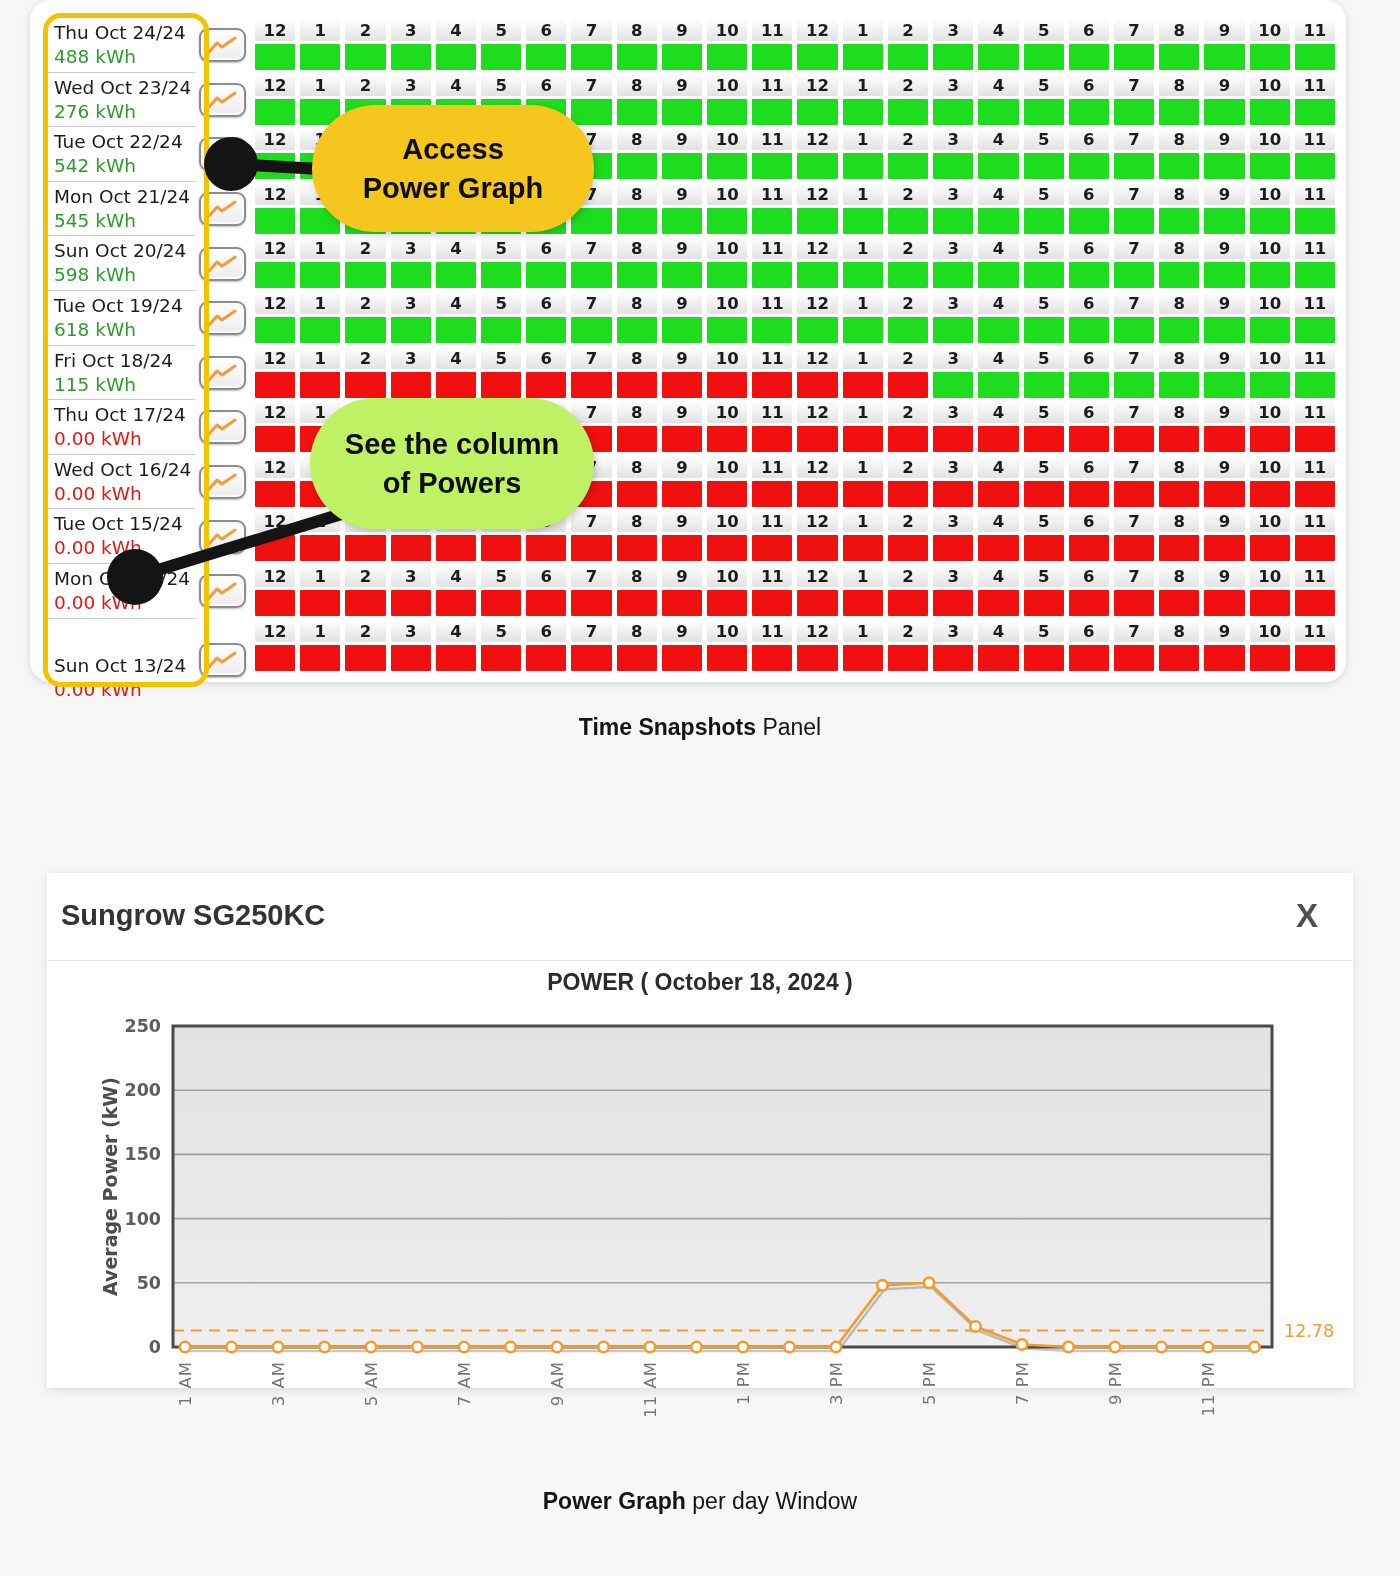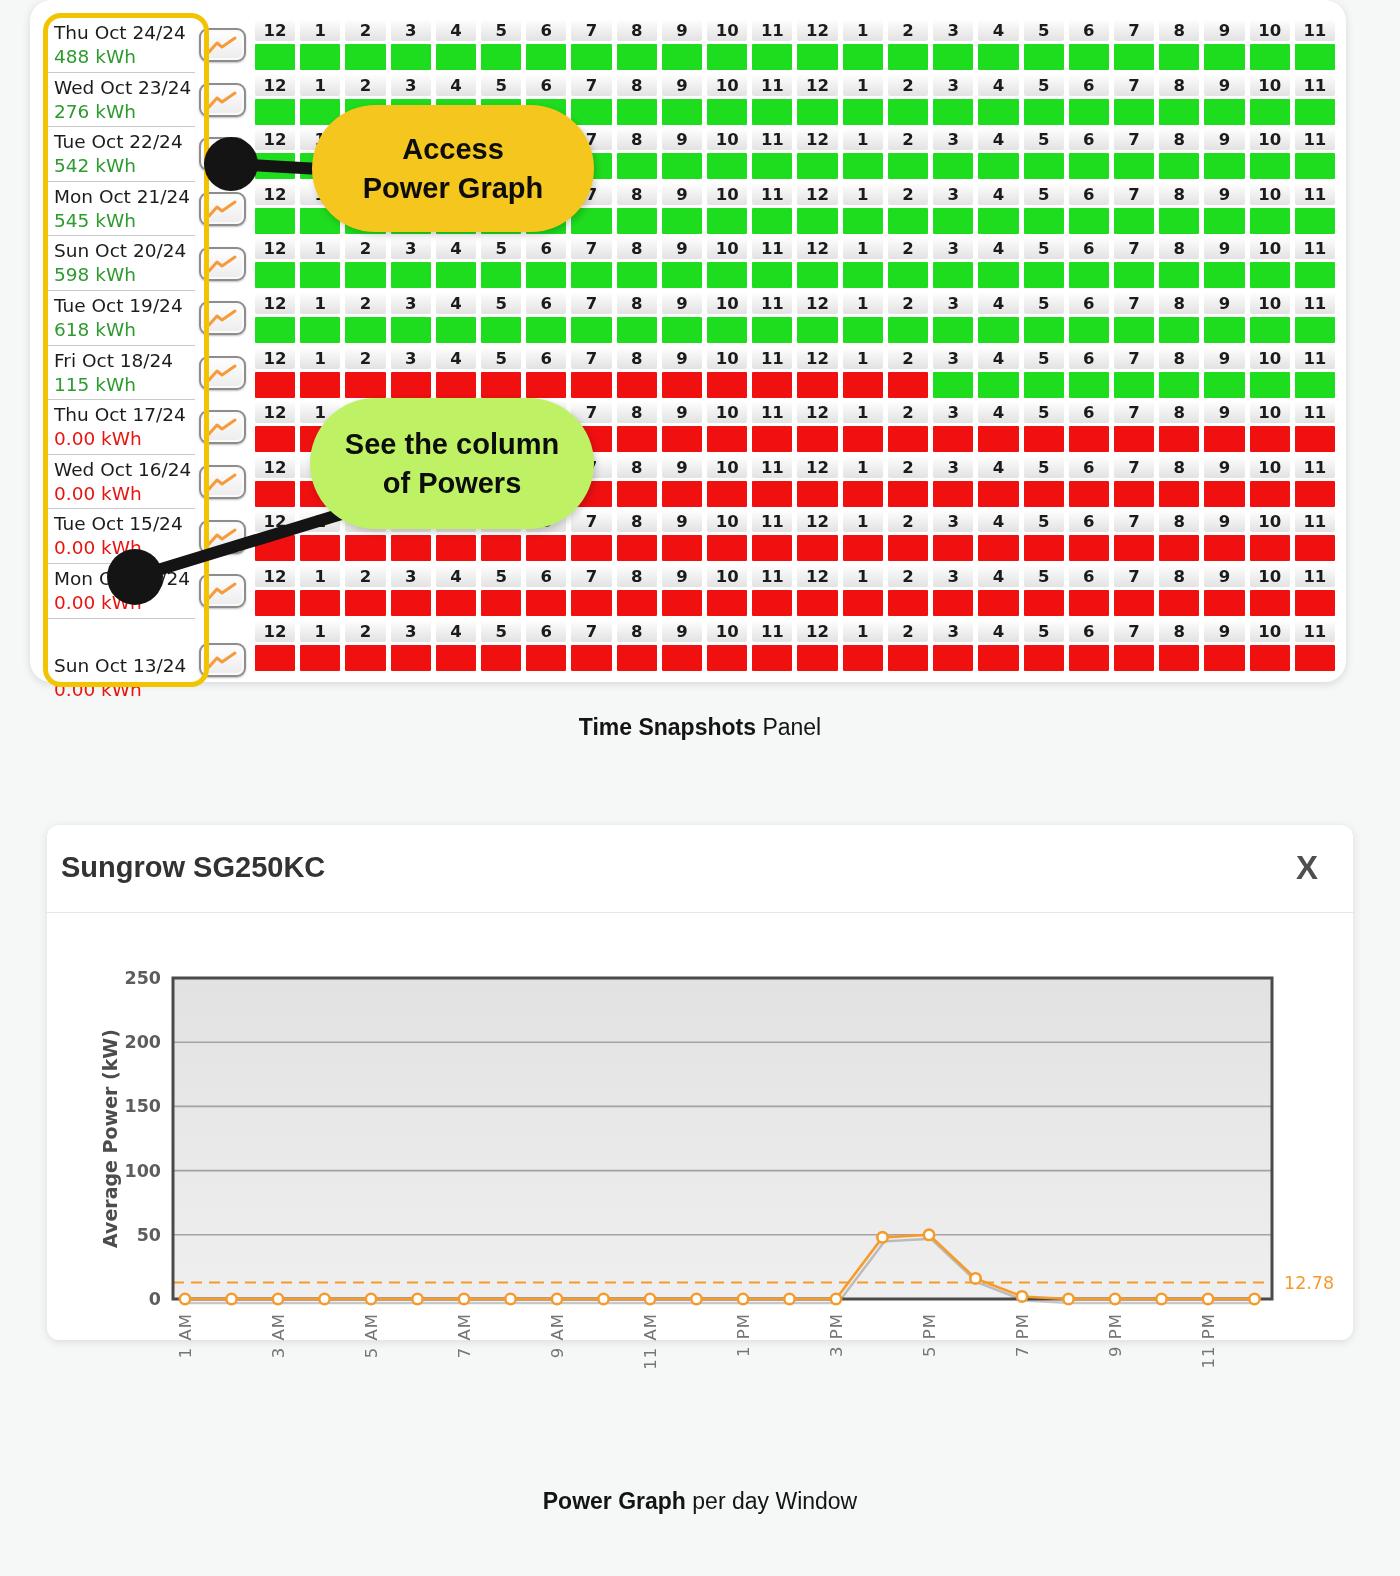--- a/index.html
+++ b/index.html
@@ -67,22 +67,22 @@
   
   .caption{
     position:absolute;left:0;width:1400px;text-align:center;
     font-family:"Liberation Sans",sans-serif;font-size:23px;color:#141414;
   }
   .caption b{font-weight:700;}
   .caption-1{top:714px;}
   .caption-2{top:1488px;}
   
   .power-card{
-    position:absolute;left:47px;top:825px;width:1306px;height:515px;
-    background:#ffffff;border-radius:12px;
+    position:absolute;left:47px;top:873px;width:1306px;height:515px;
+    background:#ffffff;border-radius:0;
     box-shadow:0 2px 10px rgba(0,0,0,.11);
   }
   .pw-header{
     position:absolute;left:0;top:0;width:100%;height:88px;box-sizing:border-box;
     border-bottom:1px solid #e7e7e7;
   }
   .pw-title{
     position:absolute;left:14px;top:26px;
     font-family:"Liberation Sans",sans-serif;font-weight:700;font-size:29px;color:#333333;
   }
@@ -1457,20 +1457,21 @@
 
 <div class="caption caption-1">
   <b>Time Snapshots</b><span> Panel</span>
 </div>
 
 <div class="power-card">
   <div class="pw-header">
     <div class="pw-title">Sungrow SG250KC</div>
     <button class="pw-close">X</button>
   </div>
+  <div class="pw-chart-title">POWER ( October 18, 2024 )</div>
   <svg class="chart-svg" id="power-chart" viewBox="0 0 1306 631">
       <defs>
         <linearGradient id="plotbg" x1="0" y1="0" x2="0" y2="1">
           <stop offset="0" stop-color="#e2e2e2"></stop>
           <stop offset="1" stop-color="#efefef"></stop>
         </linearGradient>
       </defs>
       <rect x="126" y="153" width="1099" height="321" fill="url(#plotbg)"></rect>
       <line x1="126" y1="409.8" x2="1225" y2="409.8" stroke="#a3a3a3" stroke-width="1.6"></line>
       <line x1="126" y1="345.6" x2="1225" y2="345.6" stroke="#a3a3a3" stroke-width="1.6"></line>

